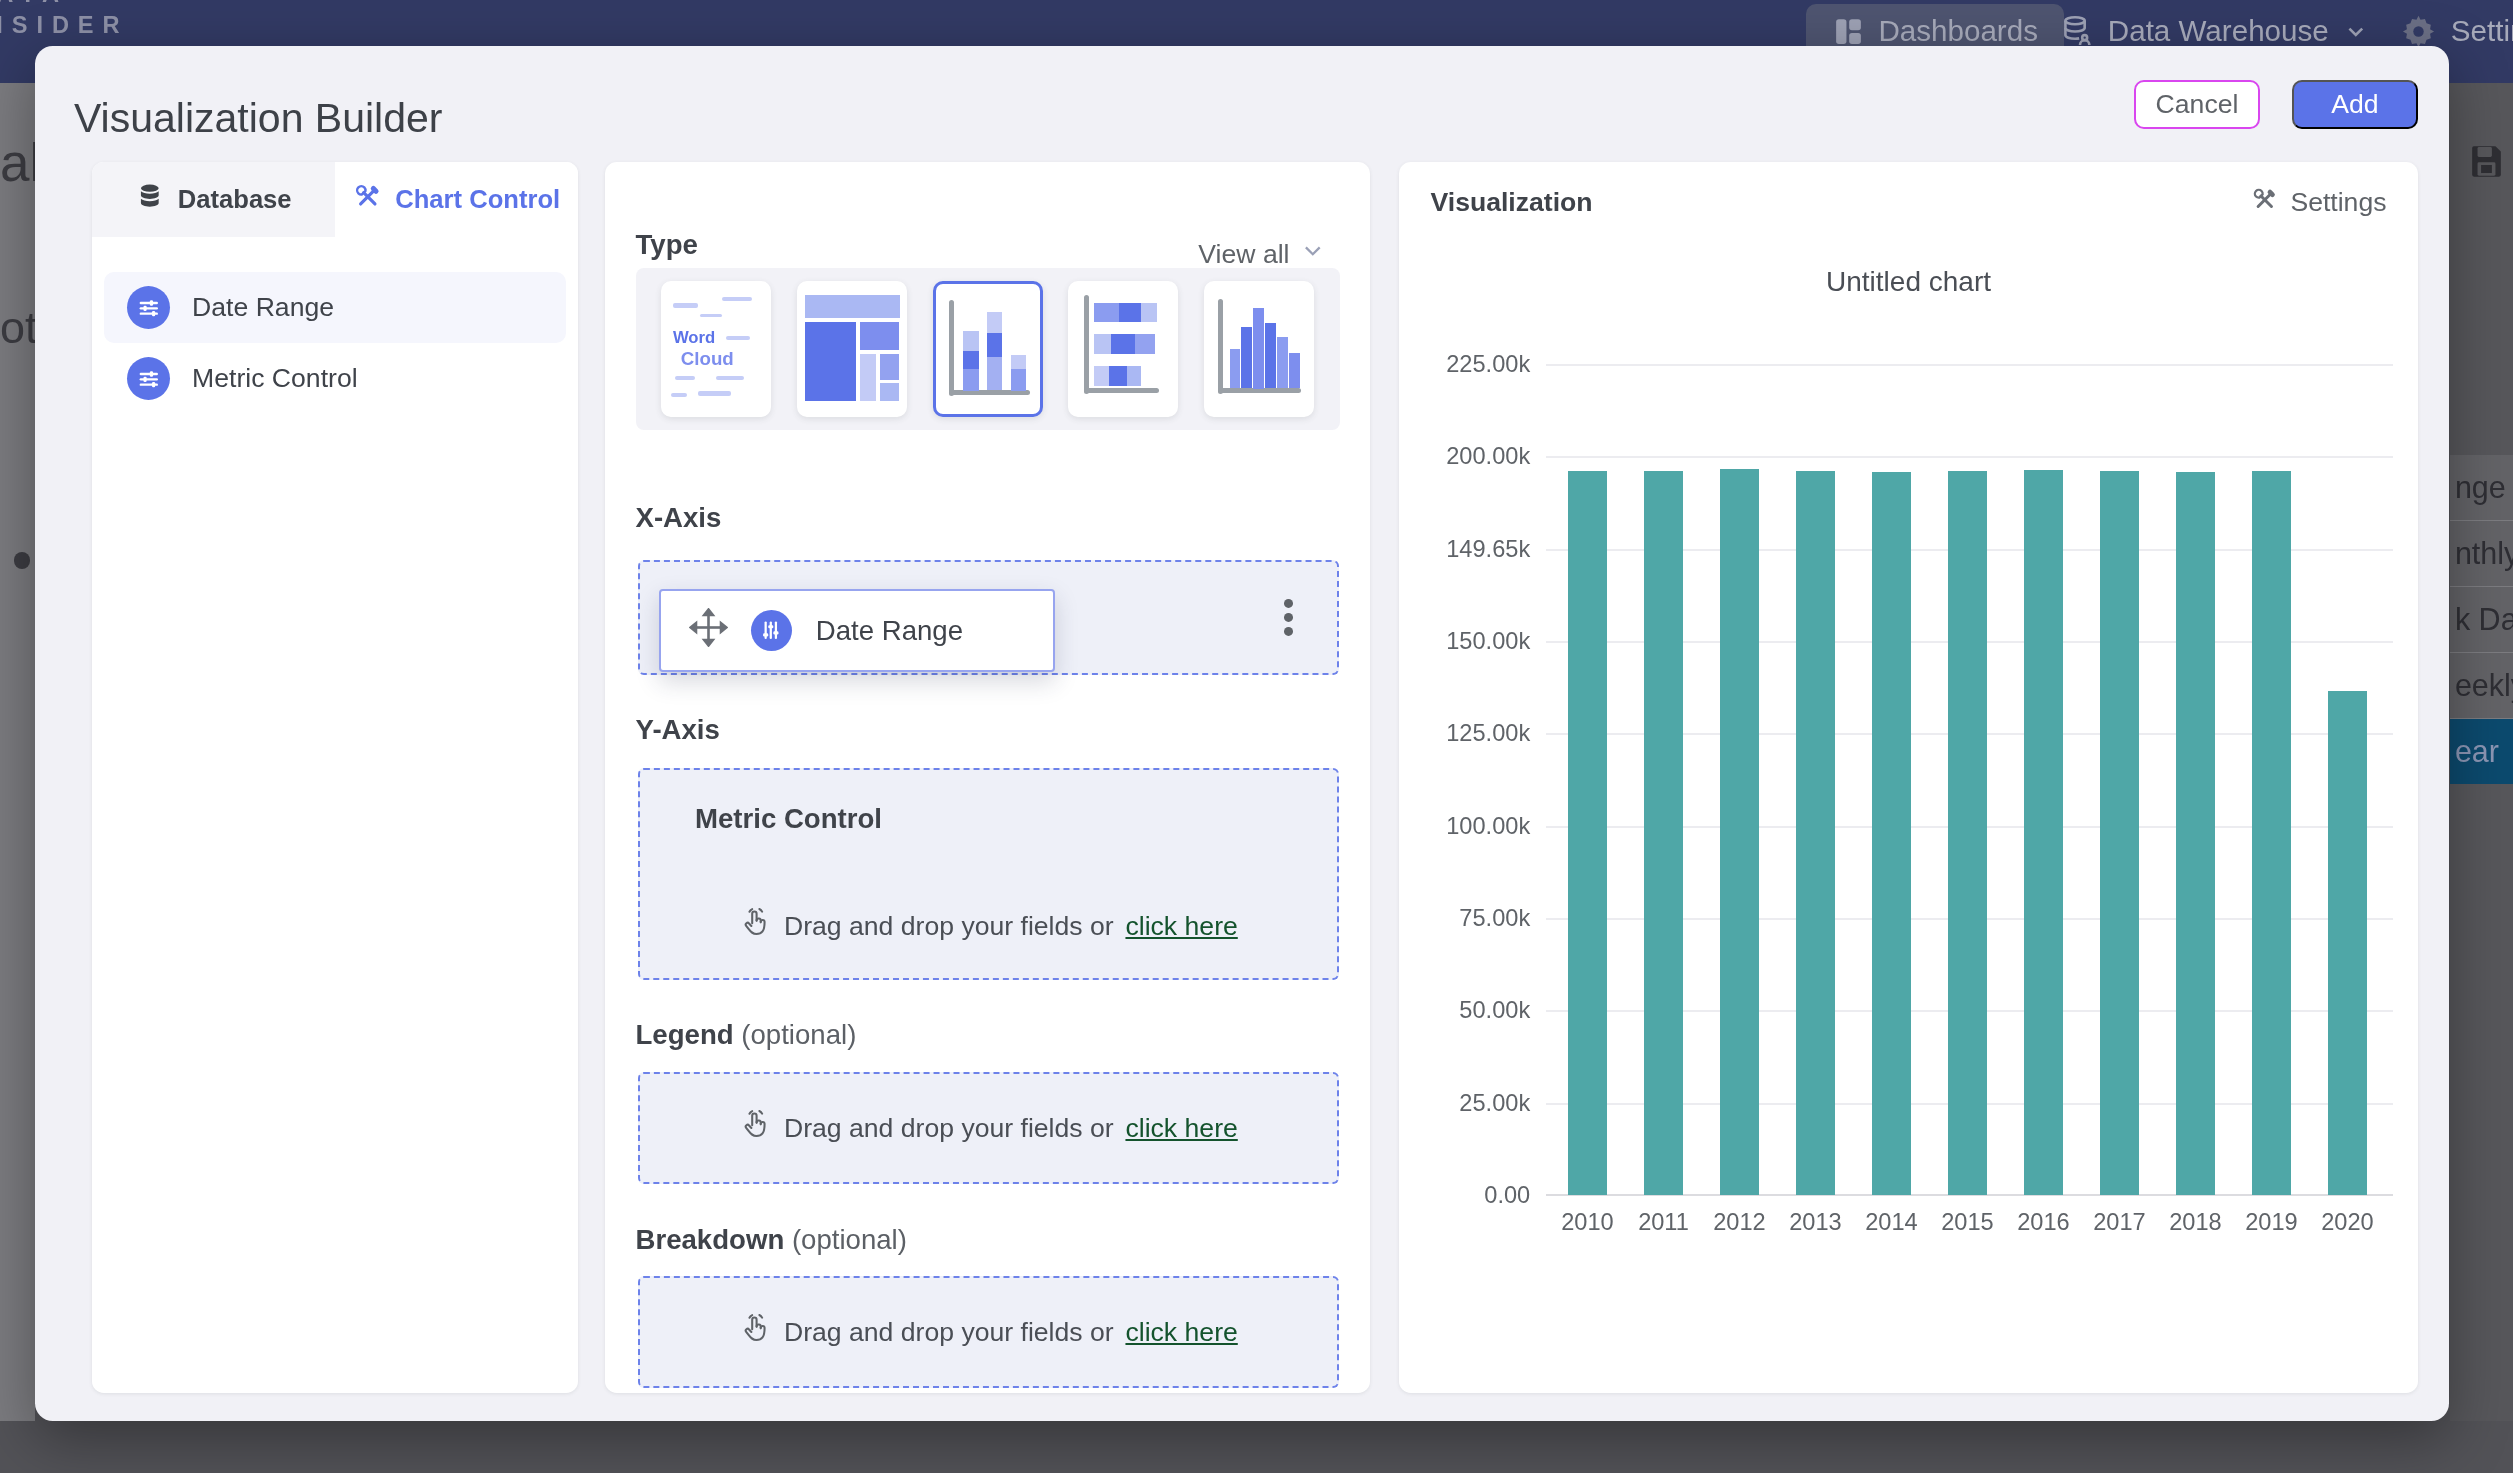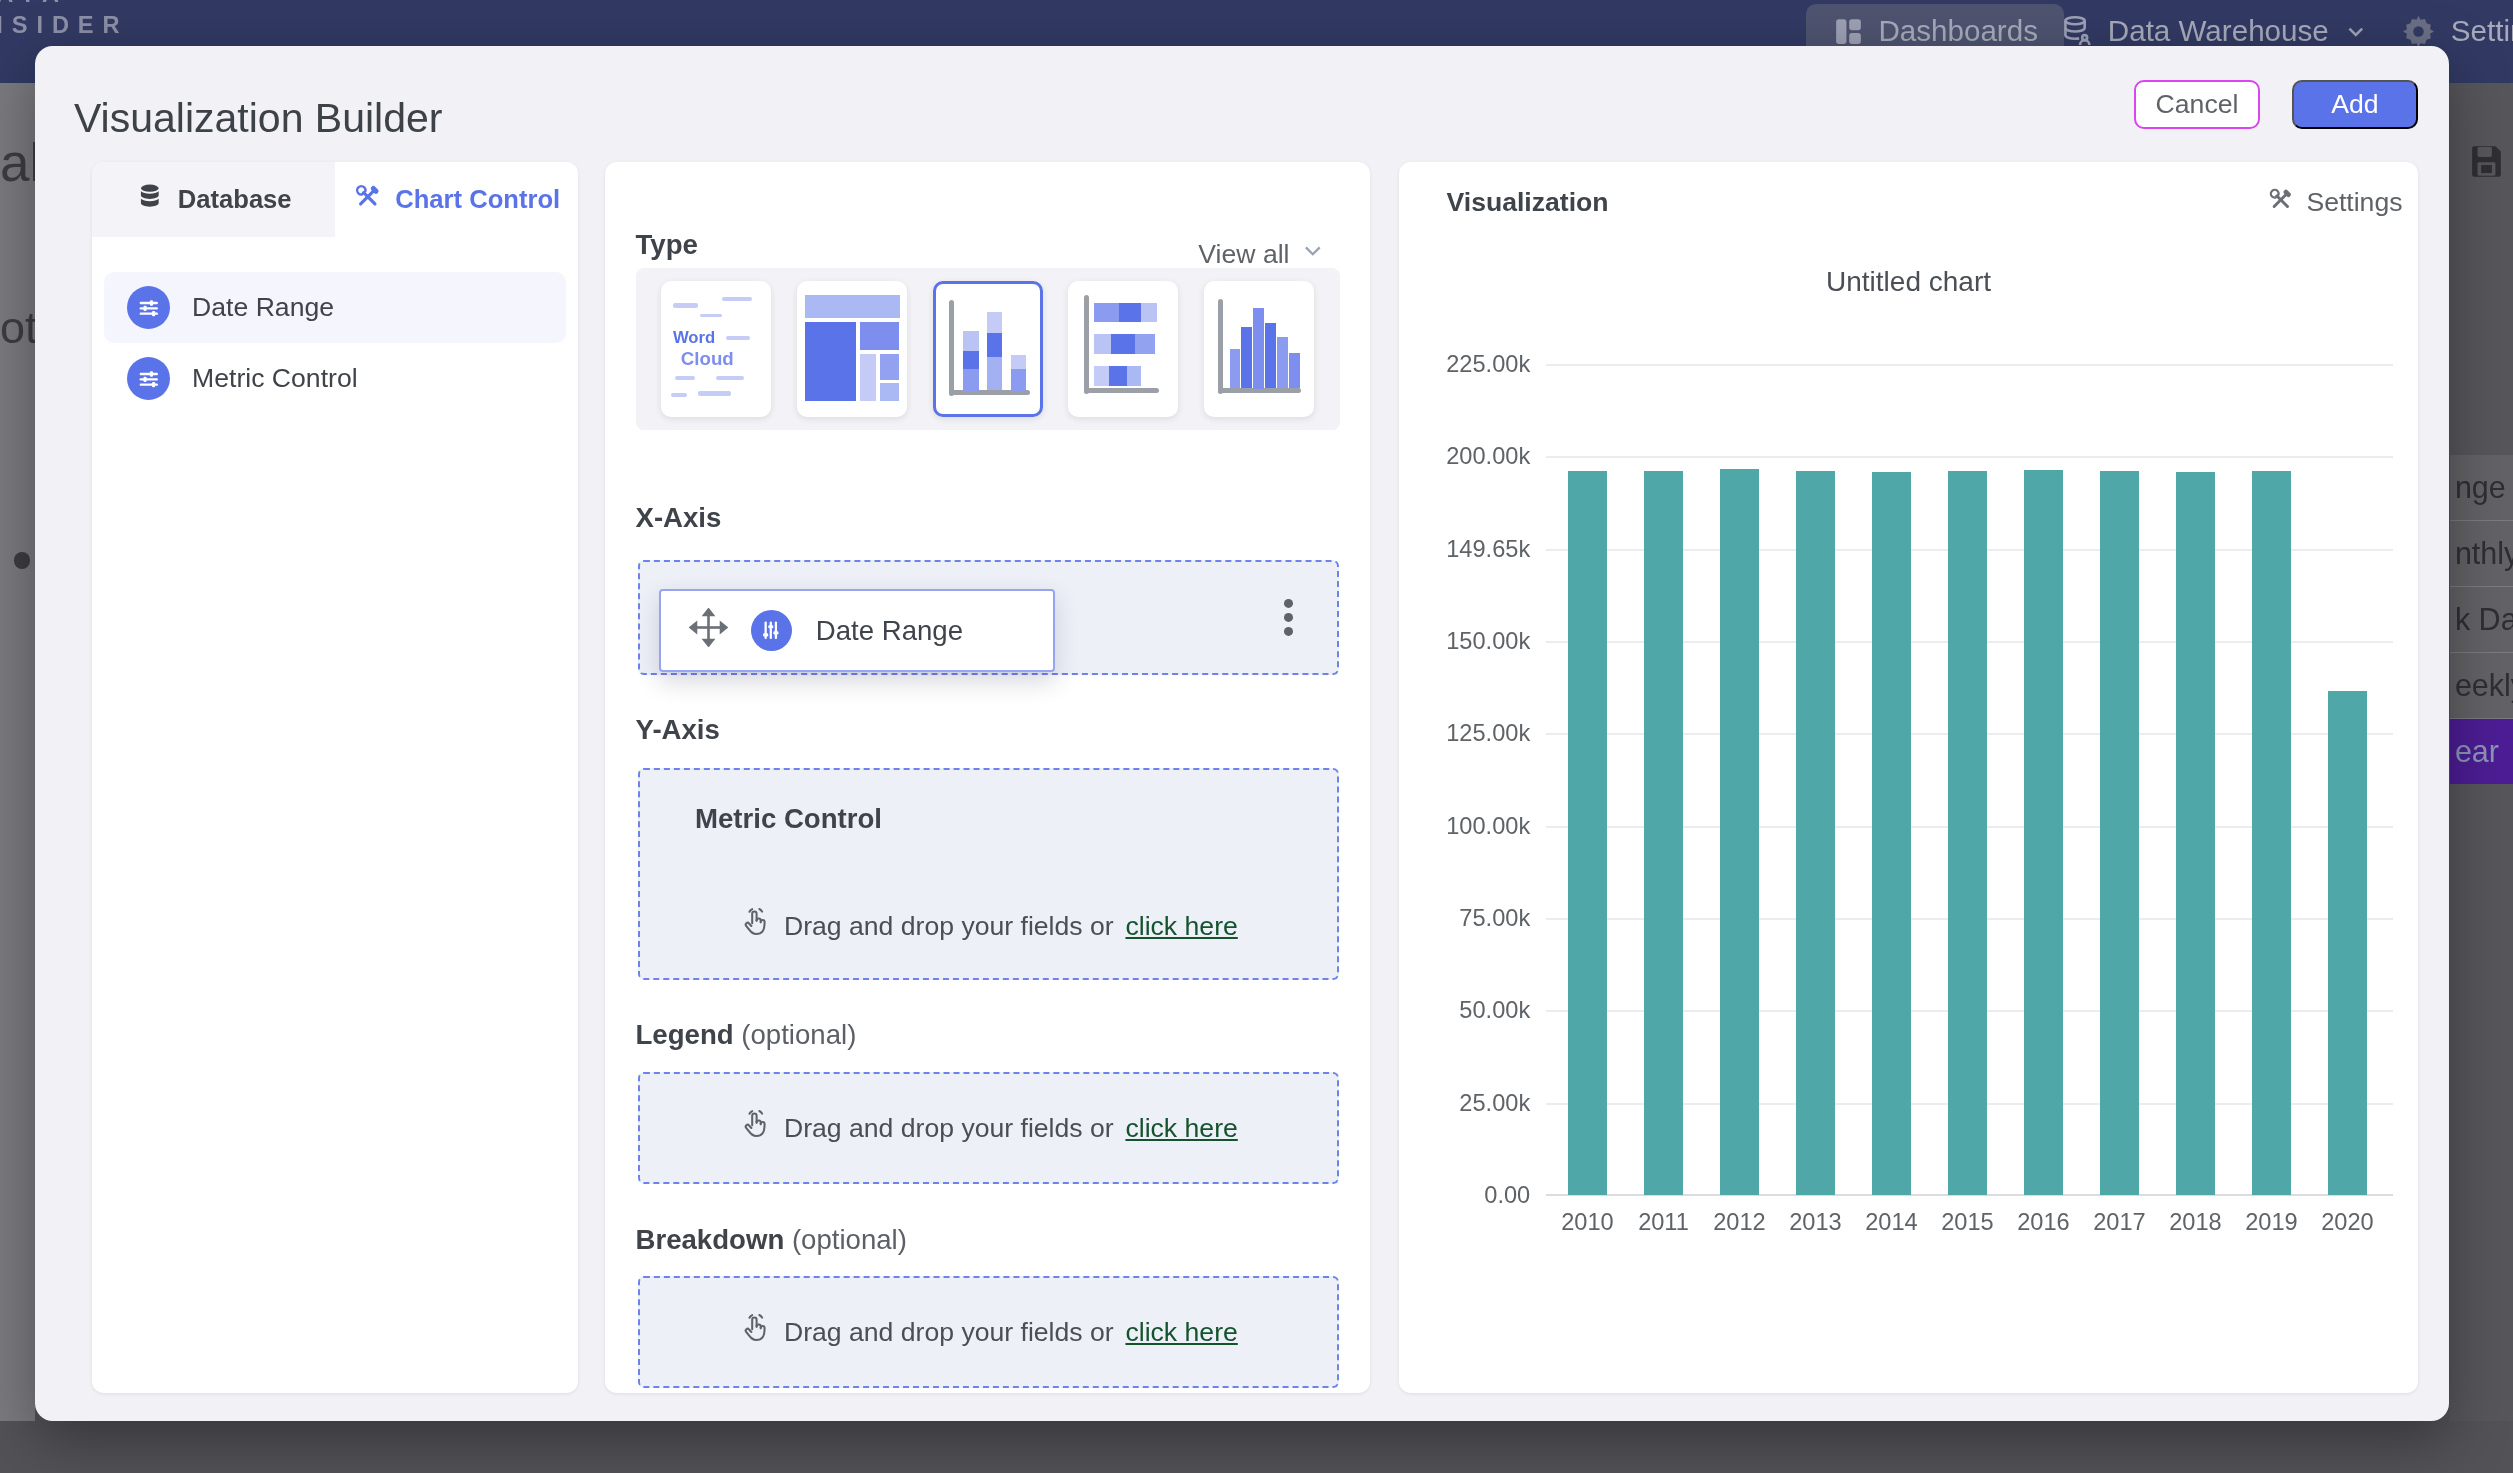--- a/index.html
+++ b/index.html
@@ -14,21 +14,21 @@
   .nav-item .nicon{display:flex;align-items:center;}
   .nav-pill{background:#4e5470;border-radius:9.9px;padding:0 25.6px;top:3.9px;}
   .left-strip{position:absolute;left:0;top:83px;width:35px;height:1339px;background:#7b7b7f;overflow:hidden;}
   .bg-frag{position:absolute;left:0;color:#3c3c42;white-space:nowrap;}
   .bg-dot{position:absolute;left:13.8px;top:469px;width:16.7px;height:16.7px;border-radius:50%;background:#3c3c42;}
   .right-strip{position:absolute;left:2450px;top:83px;width:64px;height:1339px;background:#57575b;overflow:hidden;}
   .save-chip{position:absolute;left:14.8px;top:56px;}
   .bg-menu{position:absolute;left:0;top:372px;width:64px;background:#636367;}
   .bg-menu-row{height:65px;display:flex;align-items:center;padding-left:4.9px;font-size:30.5px;color:#2e2e34;
                border-bottom:1px solid #7c7c80;overflow:hidden;white-space:nowrap;}
-  .bg-menu-row.selected{background:#4c1d95;color:#8c96b4;border-bottom:none;text-align:center;}
+  .bg-menu-row.selected{background:#0c4a6e;color:#8c96b4;border-bottom:none;text-align:center;}
   .bottom-strip{position:absolute;left:0;top:1421px;width:2514px;height:52px;background:#525257;}
   
   .modal{position:absolute;left:35px;top:46px;width:2414px;height:1375px;background:#f1f1f6;
          border-radius:17.7px;box-shadow:0 17.7px 59px rgba(0,0,0,.35);}
   .modal-title{position:absolute;left:39px;top:49px;font-size:41px;font-weight:500;color:#3d4148;}
   .btn{position:absolute;top:34px;height:49px;border-radius:9.9px;display:flex;align-items:center;
        justify-content:center;font-size:26.6px;box-sizing:border-box;cursor:pointer;}
   .btn-cancel{left:2099px;width:126px;background:#fff;border:2px solid #d946ef;color:#5f6368;}
   .btn-add{left:2257px;width:126px;background:#5b73e8;color:#fff;}
   .card{position:absolute;top:116px;height:1231px;background:#fff;border-radius:11.8px;
@@ -66,21 +66,21 @@
          color:rgba(60,64,67,.18);}
   .kebab{position:absolute;right:43px;top:50%;transform:translateY(-50%);width:9.9px;cursor:pointer;}
   .kebab b{display:block;width:8.9px;height:8.9px;border-radius:50%;background:#5f6368;margin:4.9px 0;}
   .dragcard{position:absolute;left:624px;top:543px;width:396px;height:83px;background:#fff;
             border:2px solid #97a4ef;border-radius:3.9px;box-shadow:0 9.9px 23.6px rgba(40,45,80,.18);
             display:flex;align-items:center;gap:23.6px;padding-left:27.6px;box-sizing:border-box;
             font-size:27.6px;color:#3f434a;z-index:30;cursor:grabbing;}
   .zone-title{position:absolute;left:55px;top:33px;font-size:27.6px;font-weight:bold;color:#3f434a;}
   
   .card-right{left:1364px;width:1019px;}
-  .vizhead{position:absolute;left:16px;top:23.6px;width:100%;padding:0 31.5px;box-sizing:border-box;
+  .vizhead{position:absolute;left:0;top:23.6px;width:100%;padding:0 31.5px;box-sizing:border-box;
            display:flex;justify-content:space-between;align-items:center;}
   .vizhead .vtitle{font-size:26.6px;font-weight:bold;color:#3f434a;}
   .vizhead .settings{display:flex;align-items:center;gap:11.8px;font-size:26.6px;color:#5f6368;cursor:pointer;}
   .chart-title{position:absolute;left:0;top:104px;width:100%;text-align:center;font-size:28px;color:#4a4e55;}
   .plot{position:absolute;left:147px;top:202px;width:847px;height:831px;}
   .gridline{position:absolute;left:0;width:100%;height:2px;background:#ececf0;}
   .axisline{position:absolute;left:0;bottom:-1px;width:100%;height:2px;background:#dcdce0;}
   .ytick{position:absolute;right:calc(100% + 15.8px);transform:translateY(-50%);font-size:23.6px;
          color:#5f6368;white-space:nowrap;}
   .bar{position:absolute;bottom:0;width:39px;}

